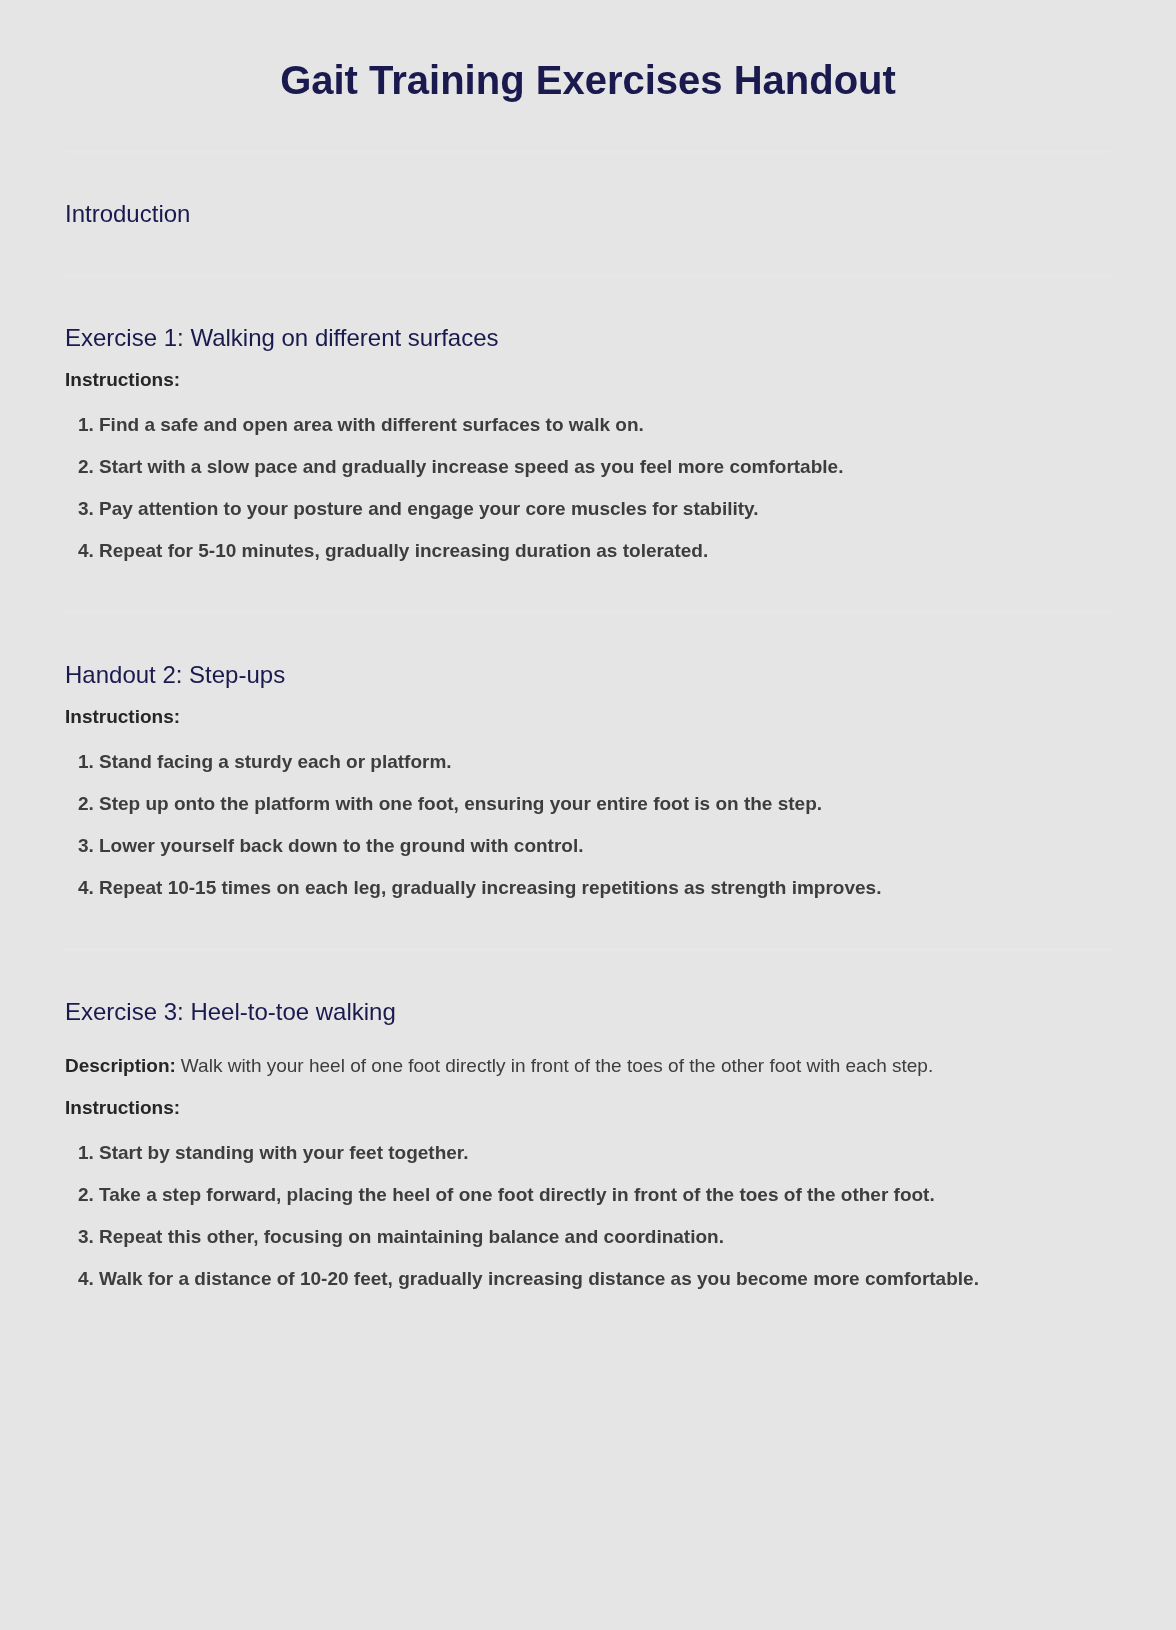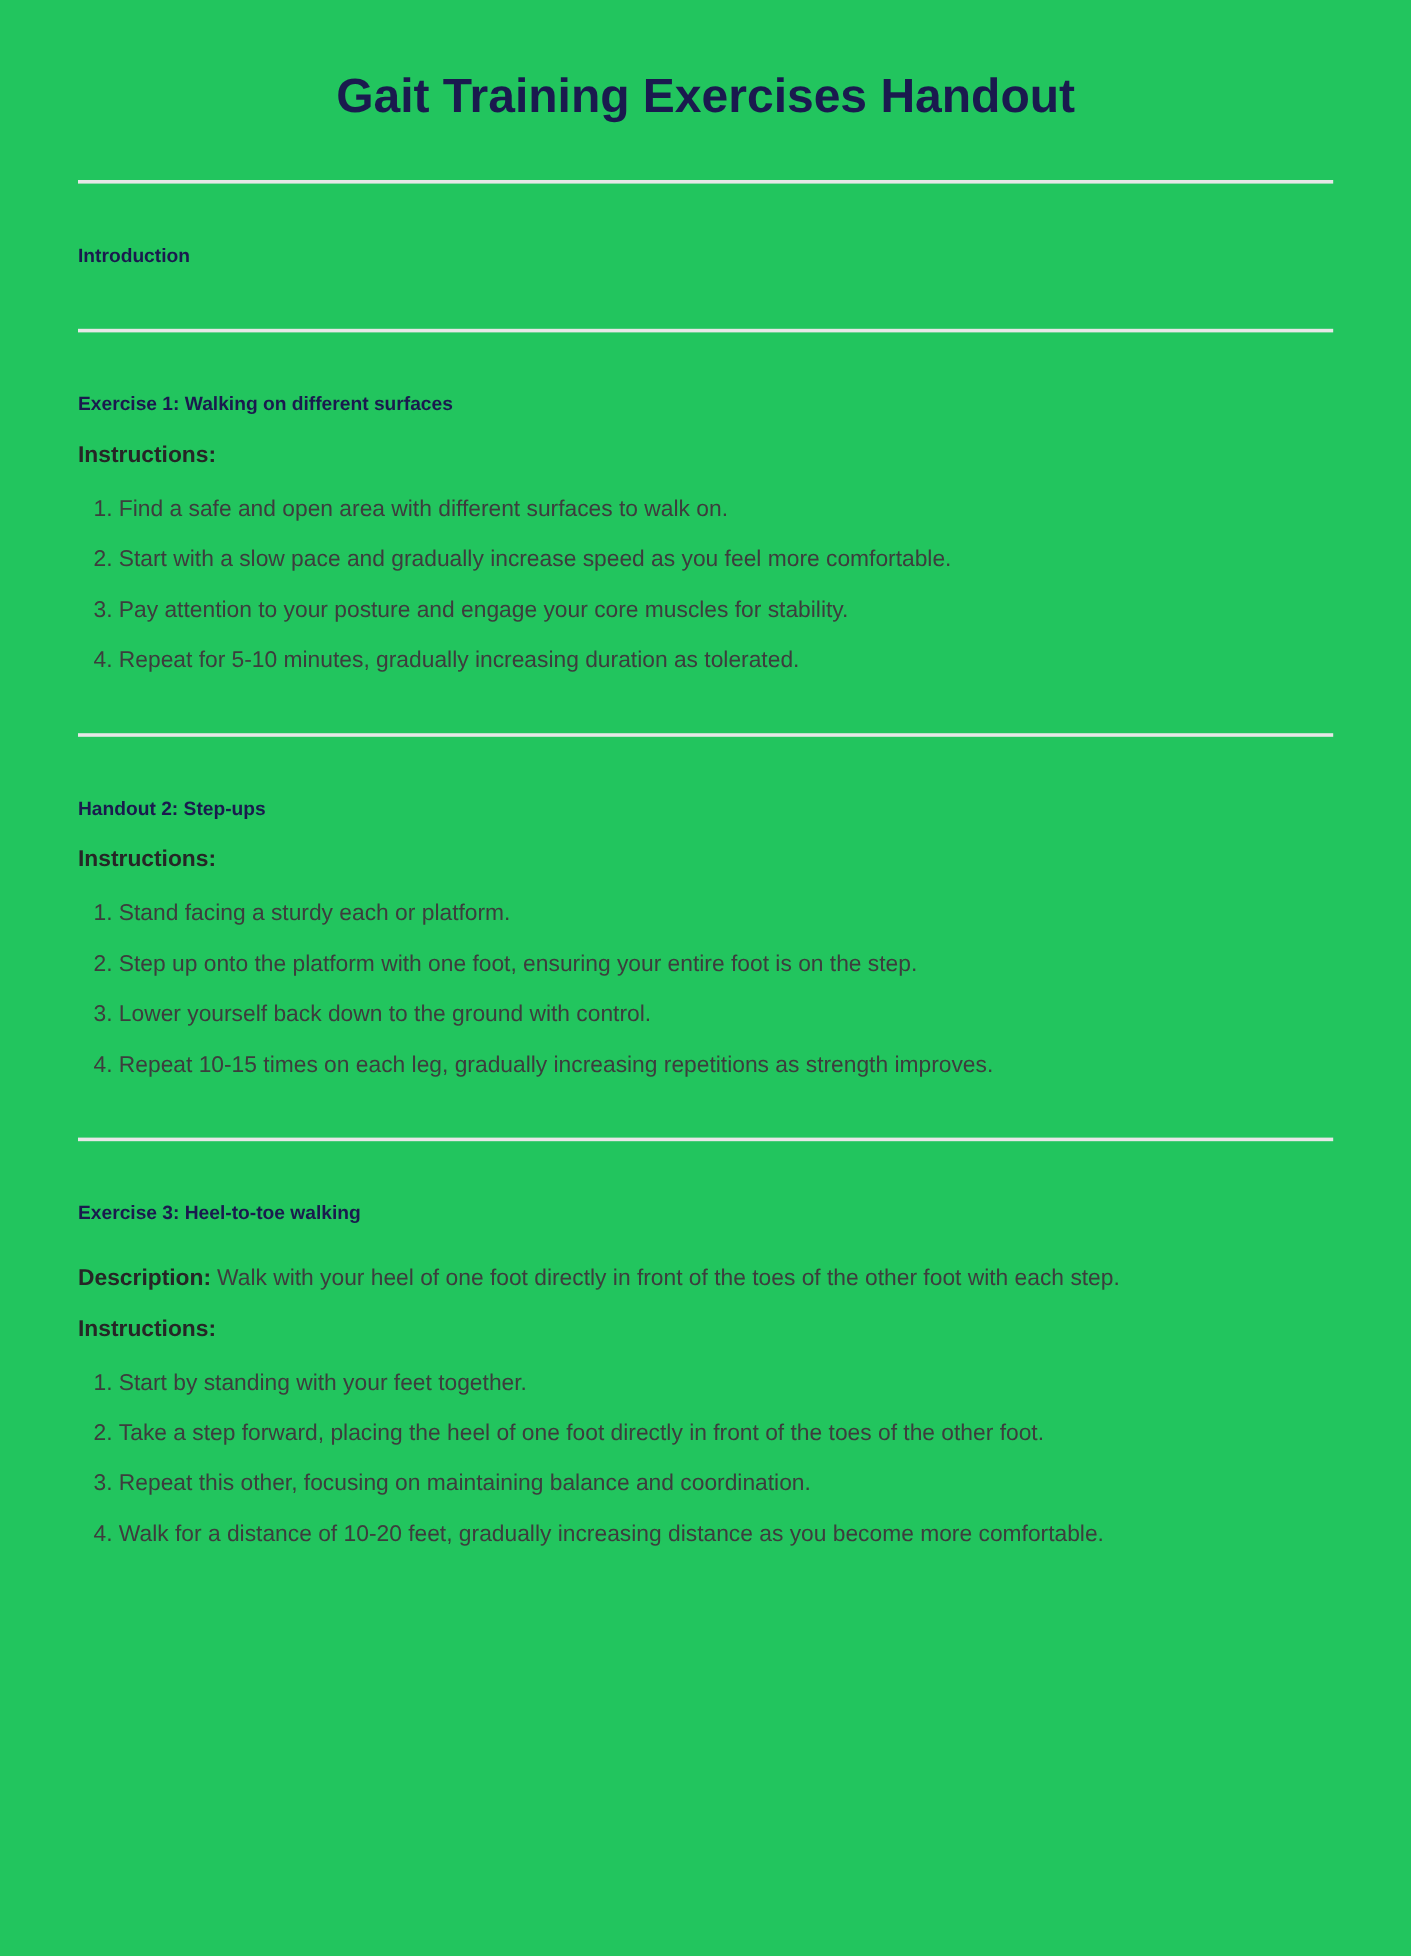--- a/index.html
+++ b/index.html
@@ -3,21 +3,21 @@
 <meta charset="utf-8">
 <style>
   * { box-sizing: border-box; }
   html, body { margin: 0; padding: 0; background: #ffffff; }
   .page {
     width: 1176px;
     height: 1630px;
     margin: 0 auto;
     padding: 56px 65px 0;
     overflow: hidden;
-    background: #22c55e;
+    background: #e5e5e5;
     font-family: "Liberation Sans", sans-serif;
     font-size: 19px;
     line-height: 28px;
     color: #3d3d3d;
   }
   h1.doc-title {
     margin: 0;
     font-size: 40px;
     line-height: 48px;
     font-weight: bold;
@@ -25,38 +25,38 @@
     color: #1a1a4e;
   }
   .divider {
     height: 3px;
     background: #e7e7e7;
     margin: 46px 0 0;
     border: none;
   }
   h2.sec-heading {
     margin: 46px 0 0;
-    font-size: 16px;
+    font-size: 24px;
     line-height: 29px;
-    font-weight: bold;
+    font-weight: normal;
     color: #1a1a4e;
   }
   p.intro-text { margin: 22px 0 0; }
   p.desc  { margin: 26px 0 0; }
   p.instr { margin: 14px 0 0; }
   .bold-label {
     font-weight: bold;
     color: #262626;
     margin-right: 5px;
   }
   ol.steps {
     margin: 17px 0 0;
     padding: 0 0 0 34px;
   }
-  ol.steps li { margin: 0 0 14px; }
+  ol.steps li { margin: 0 0 14px; font-weight: bold; }
   ol.steps li:last-child { margin-bottom: 0; }
 </style>
 </head>
 <body>
 
 <div class="page">
 
   <h1 class="doc-title">Gait Training Exercises Handout</h1>
 
   <hr class="divider">

